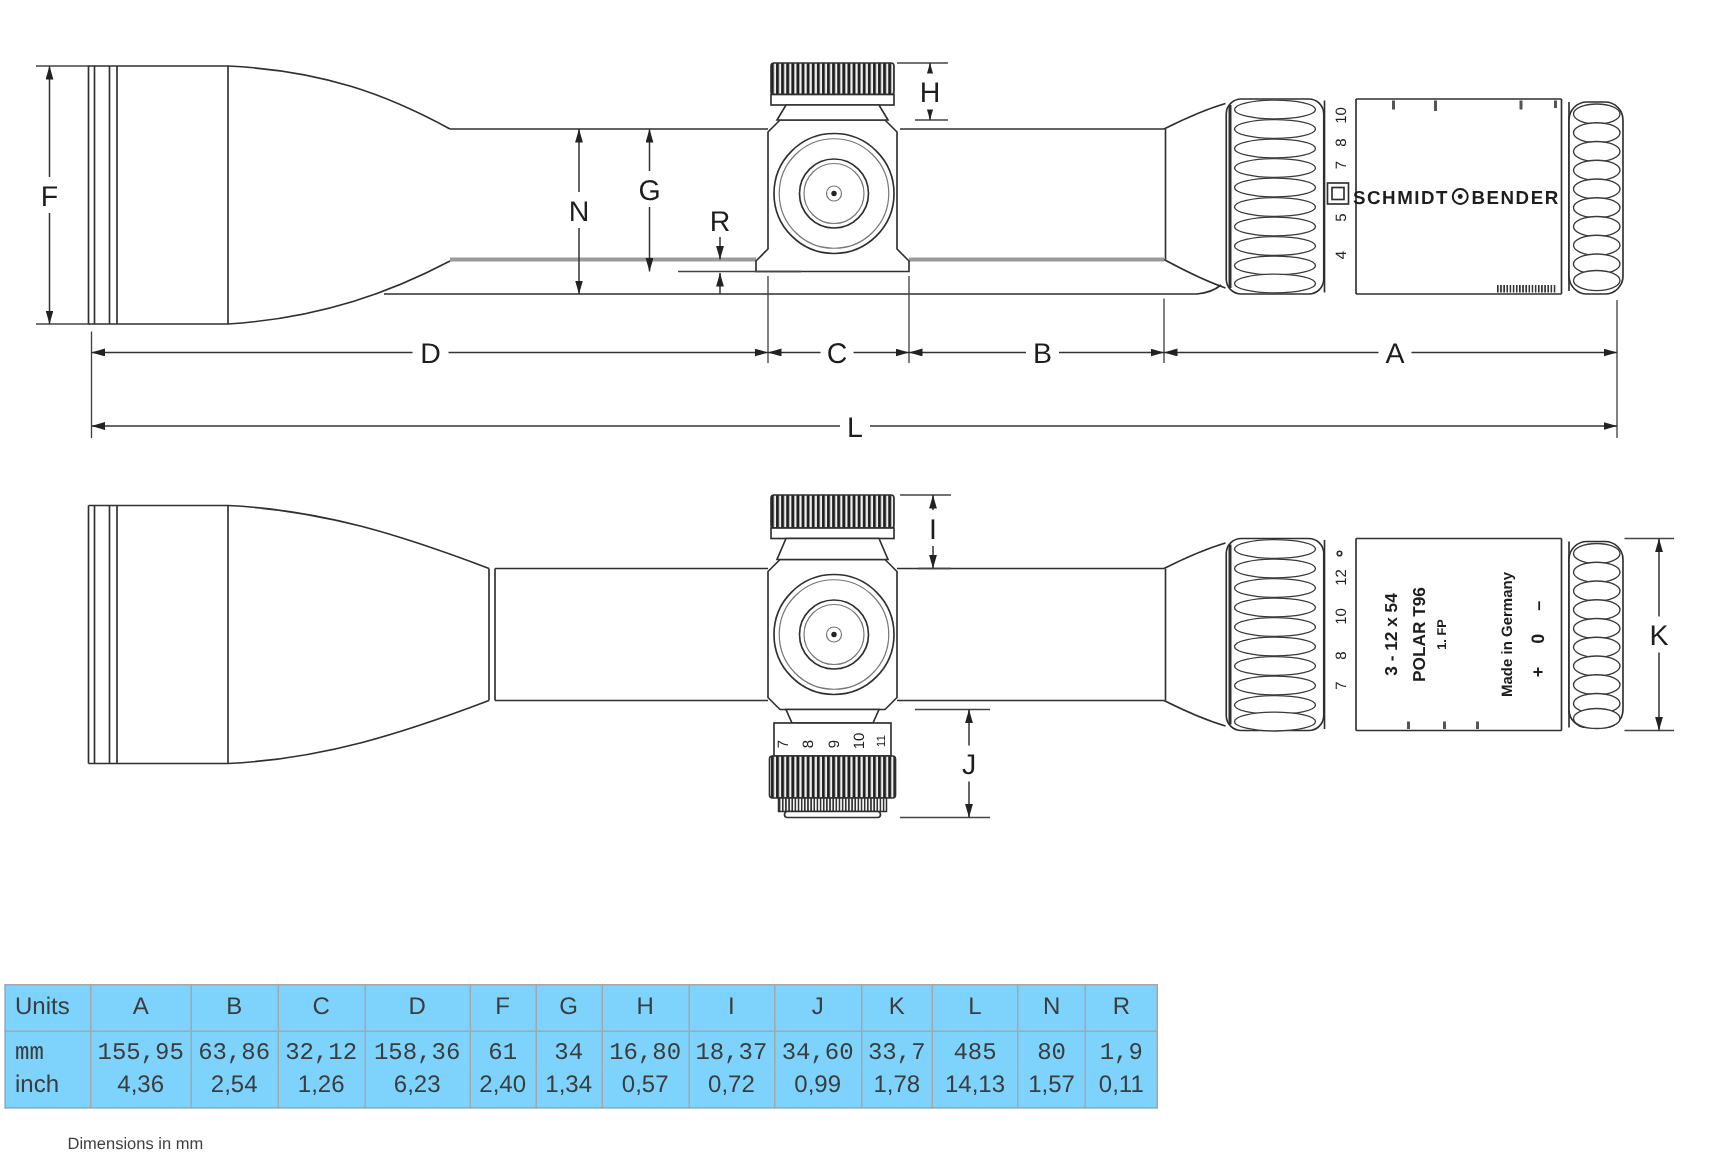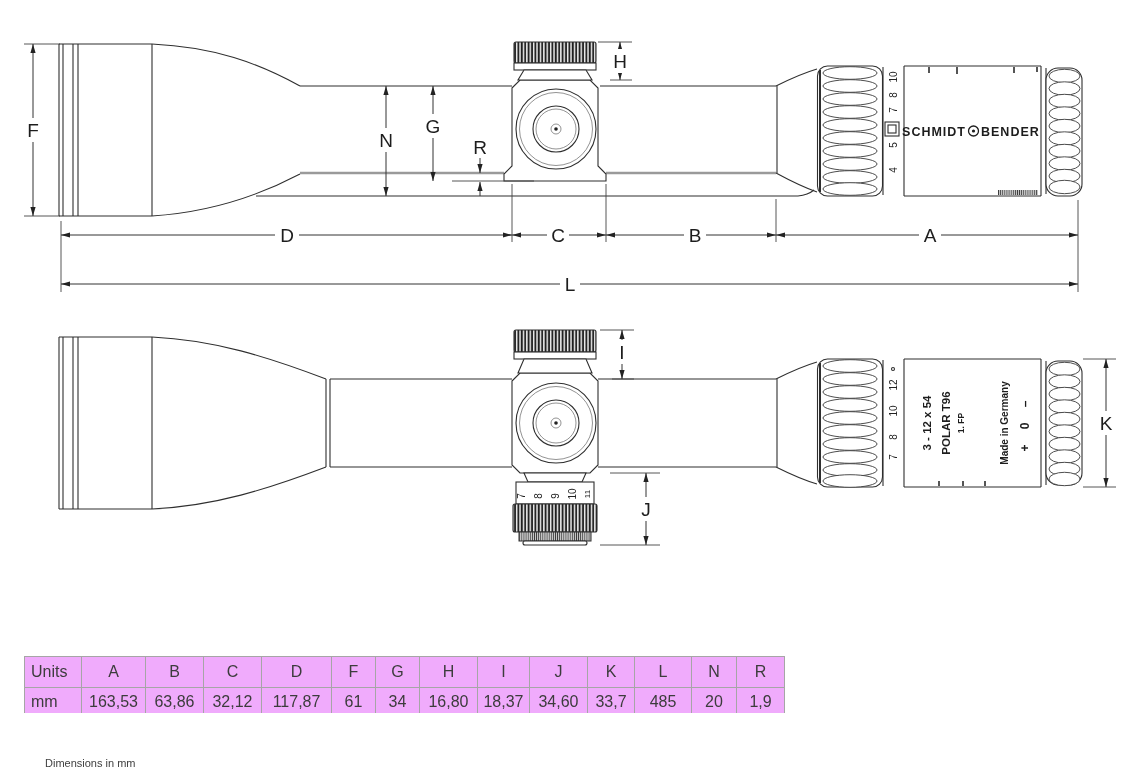--- a/index.html
+++ b/index.html
@@ -17,26 +17,26 @@
   .diopter-txt{font-size:12px;font-weight:bold;letter-spacing:6px;}
   .outline{stroke:#2f2f2f;stroke-width:1.1;fill:none;}
   .outline-f{stroke:#2f2f2f;stroke-width:1.1;fill:#fff;}
   .thickline{stroke:#9a9a9a;stroke-width:2.6;fill:none;}
   .dimline{stroke:#333;stroke-width:1;fill:none;}
   .extline{stroke:#444;stroke-width:0.9;fill:none;}
   .scallop{stroke:#3a3a3a;stroke-width:0.9;fill:#fff;}
   .labelbox{fill:#fff;stroke:none;}
   .tick{fill:#555;}
   #dim-table{position:absolute;left:3px;top:656px;border-collapse:collapse;
-             font-size:16px;color:#3c3c3c;background:#f0abfc;margin-left:21px;}
+             font-size:16px;color:#3c3c3c;background:#7dd3fc;}
   #dim-table th,#dim-table td{border:1px solid #a6a6a6;text-align:center;
              font-weight:normal;padding:3px 4px;line-height:22px;}
   #dim-table th{height:24px;}
   #dim-table .unit-col{text-align:left;padding-left:6px;}
-  #dim-table tr.mm-row td{border-bottom:none;padding-bottom:0;}
+  #dim-table tr.mm-row td{border-bottom:none;padding-bottom:0;font-family:Liberation Mono, monospace;}
   #dim-table tr.inch-row td{border-top:none;padding-top:0;}
   #footnote{position:absolute;left:4px;top:757px;font-size:11px;color:#404040;padding-left:41px;}
 </style>
 </head>
 <body>
 
 <div id="stage">
 
 <svg width="1141" height="620" viewBox="0 0 1141 620">
   <defs>
@@ -379,32 +379,48 @@
     <th>H</th>
     <th>I</th>
     <th>J</th>
     <th>K</th>
     <th>L</th>
     <th>N</th>
     <th>R</th>
   </tr>
   <tr class="mm-row">
     <td class="unit-col">mm</td>
-    <td>163,53</td>
+    <td>155,95</td>
     <td>63,86</td>
     <td>32,12</td>
-    <td>117,87</td>
+    <td>158,36</td>
     <td>61</td>
     <td>34</td>
     <td>16,80</td>
     <td>18,37</td>
     <td>34,60</td>
     <td>33,7</td>
     <td>485</td>
-    <td>20</td>
+    <td>80</td>
     <td>1,9</td>
+  </tr>
+  <tr class="inch-row">
+    <td class="unit-col">inch</td>
+    <td>4,36</td>
+    <td>2,54</td>
+    <td>1,26</td>
+    <td>6,23</td>
+    <td>2,40</td>
+    <td>1,34</td>
+    <td>0,57</td>
+    <td>0,72</td>
+    <td>0,99</td>
+    <td>1,78</td>
+    <td>14,13</td>
+    <td>1,57</td>
+    <td>0,11</td>
   </tr>
 </tbody>
     </table>
 
 <div id="footnote">Dimensions in mm</div>
 
 </div>
 
 </body></html>

